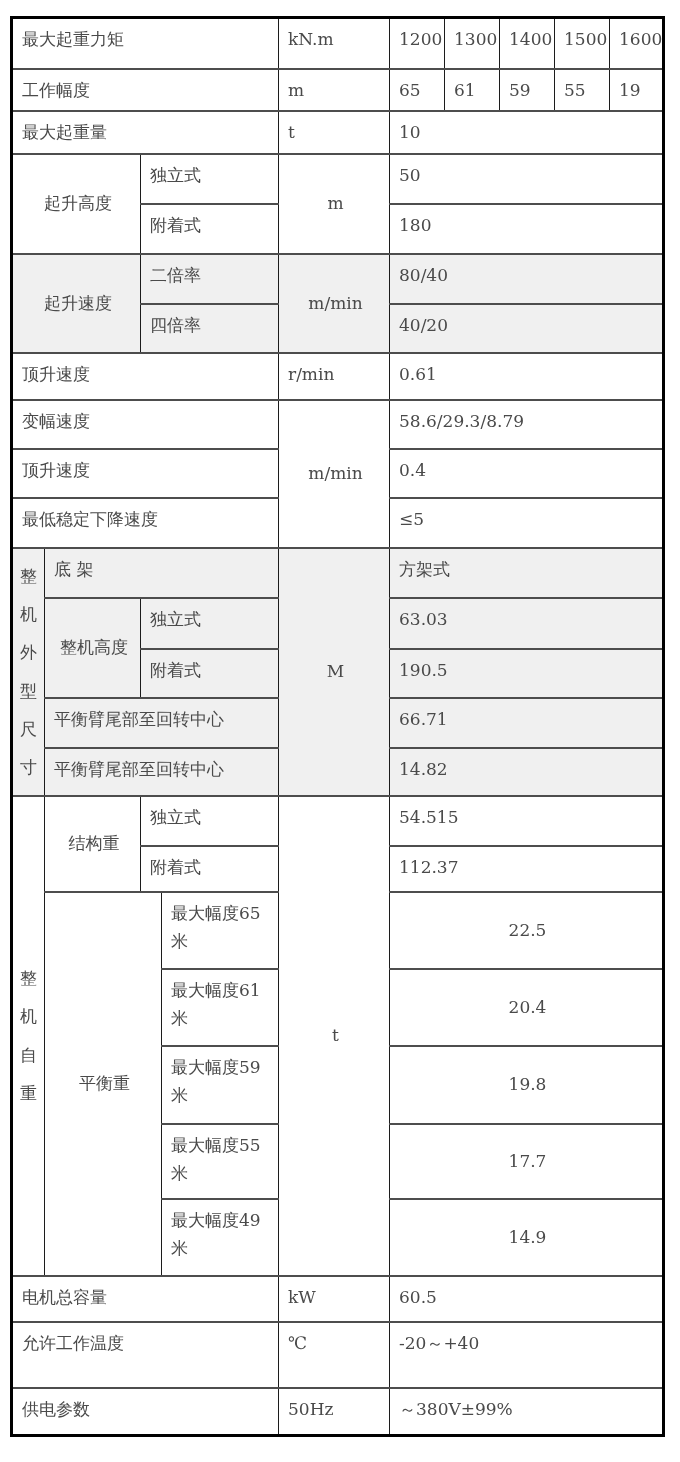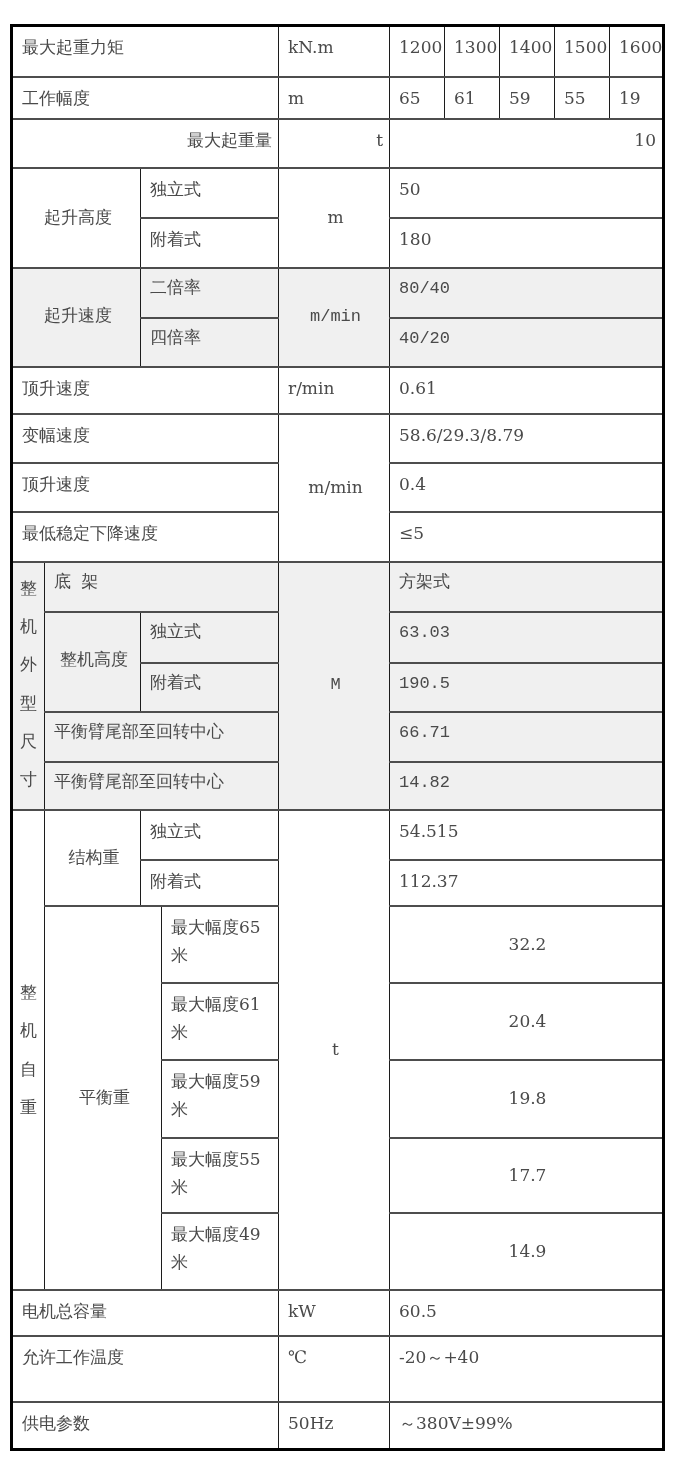--- a/index.html
+++ b/index.html
@@ -8,21 +8,21 @@
     background: #ffffff;
   }
   body {
     width: 680px;
     height: 1462px;
     font-family: "DejaVu Serif", "Liberation Serif", serif;
     color: #4a4a4a;
     overflow: hidden;
   }
   .table-wrap {
-    padding: 24px 0 0 10px;
+    padding: 16px 0 0 10px;
     border-radius: 32px;
   }
   table.spec {
     border-collapse: collapse;
     table-layout: fixed;
     width: 653px;
     border: 3px solid #000000;
   }
   table.spec td {
     border-left: 1px solid #1c1c1c;
@@ -31,21 +31,20 @@
     border-bottom: 2px solid #4d4d4d;
     vertical-align: top;
     padding: 6px 6px 2px 9px;
     font-size: 17px;
     line-height: 1.65;
     overflow: hidden;
     background: #ffffff;
   }
   table.spec tr.shaded td {
     background: #f0f0f0;
-    font-family: Liberation Mono, monospace;
   }
   table.spec td.mid {
     vertical-align: middle;
     padding-top: 2px;
     padding-bottom: 2px;
     text-align: center;
   }
   table.spec td.vlabel {
     vertical-align: middle;
     text-align: center;
@@ -94,21 +93,21 @@
         </tr>
         <tr style="height: 42px;">
           <td colspan="4">工作幅度</td>
           <td>m</td>
           <td>65</td>
           <td>61</td>
           <td>59</td>
           <td>55</td>
           <td>19</td>
         </tr>
-        <tr style="height: 49px; text-align: right;">
+        <tr style="height: 43px;">
           <td colspan="4">最大起重量</td>
           <td>t</td>
           <td colspan="5">10</td>
         </tr>
         <tr style="height: 50px;">
           <td colspan="2" rowspan="2" class="mid">起升高度</td>
           <td colspan="2">独立式</td>
           <td rowspan="2" class="mid">m</td>
           <td colspan="5">50</td>
         </tr>
@@ -174,21 +173,21 @@
           <td rowspan="7" class="mid">t</td>
           <td colspan="5">54.515</td>
         </tr>
         <tr style="height: 46px;">
           <td colspan="2">附着式</td>
           <td colspan="5">112.37</td>
         </tr>
         <tr style="height: 77px;">
           <td colspan="2" rowspan="5" class="mid">平衡重</td>
           <td>最大幅度65米</td>
-          <td colspan="5" class="mid">32.2</td>
+          <td colspan="5" class="mid">22.5</td>
         </tr>
         <tr style="height: 77px;">
           <td>最大幅度61米</td>
           <td colspan="5" class="mid">20.4</td>
         </tr>
         <tr style="height: 78px;">
           <td>最大幅度59米</td>
           <td colspan="5" class="mid">19.8</td>
         </tr>
         <tr style="height: 75px;">

